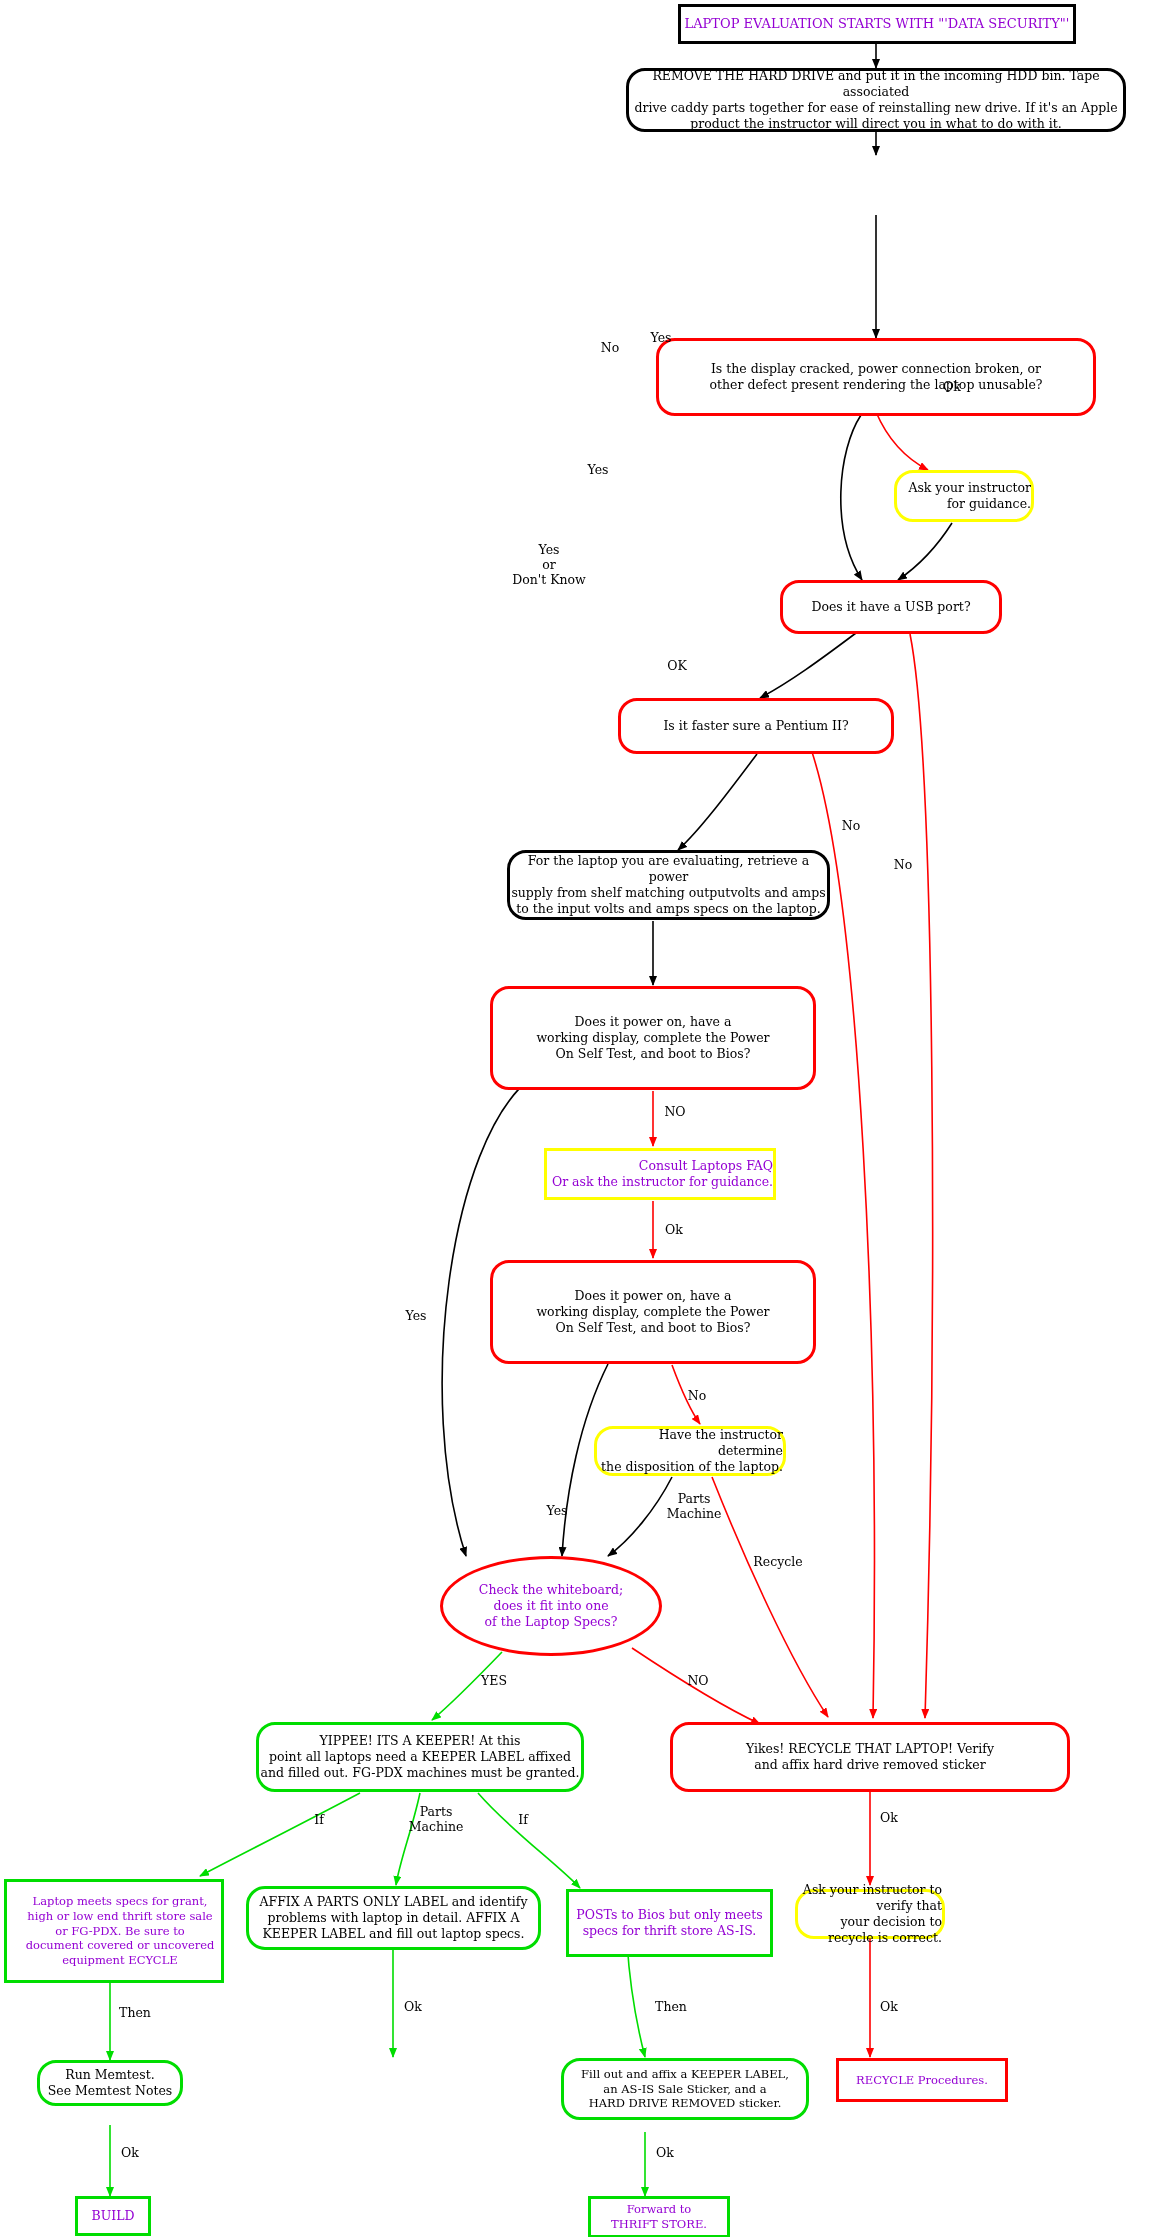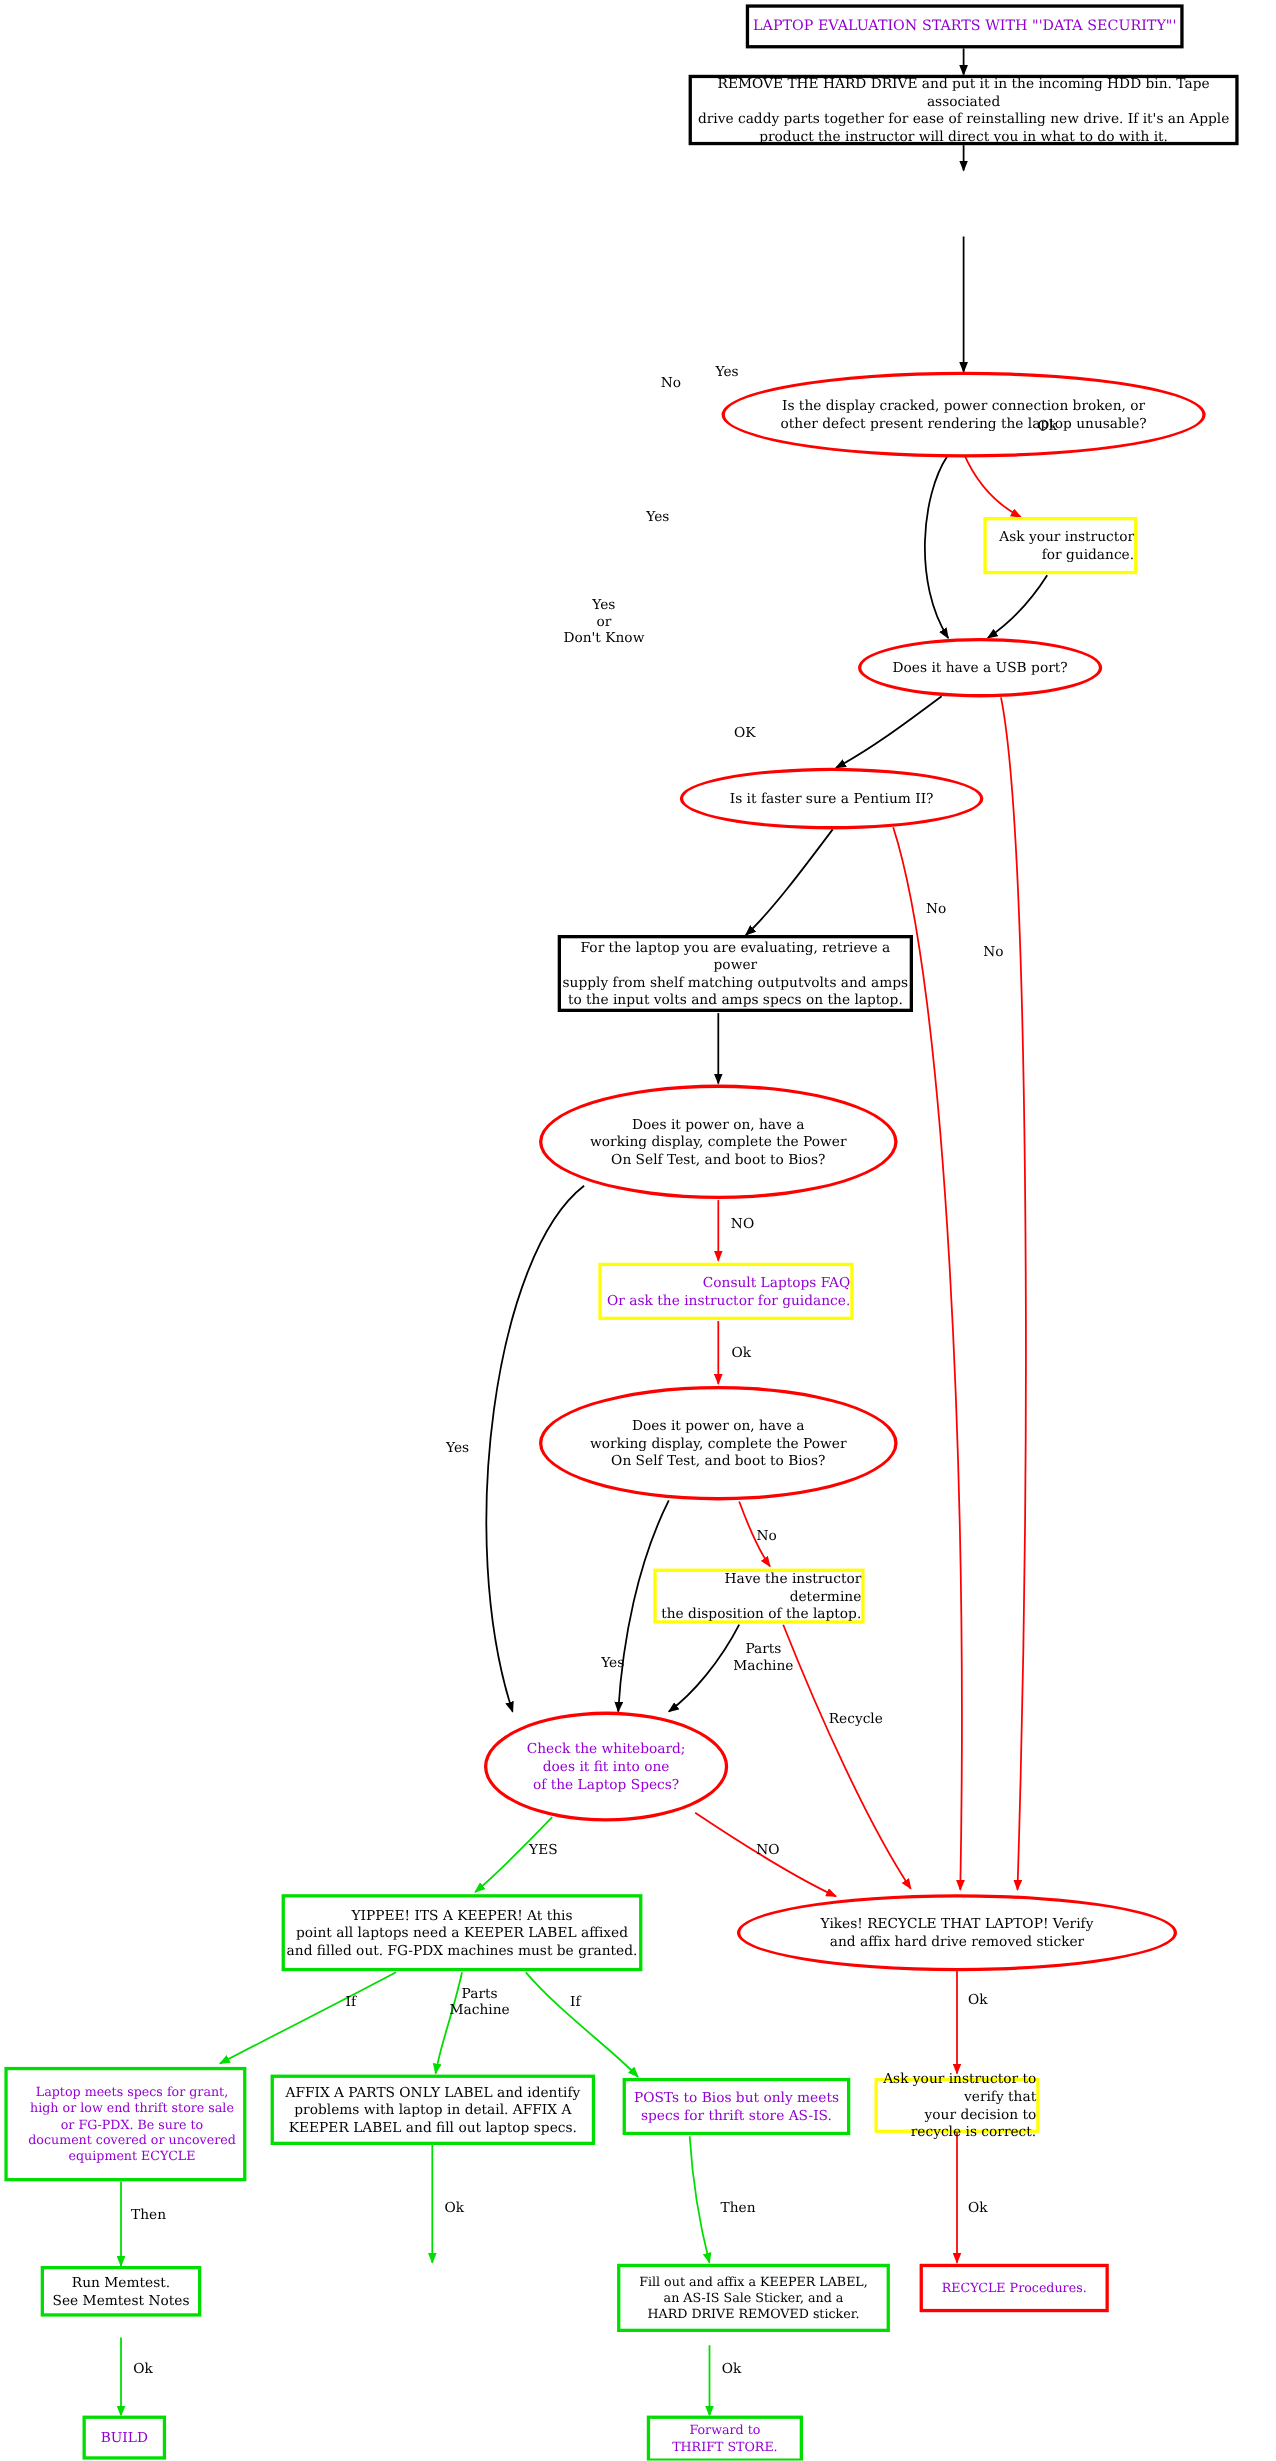--- a/index.html
+++ b/index.html
@@ -10,21 +10,21 @@
   .node .txt{display:block;width:100%;line-height:1.28;white-space:pre-line;}
   
   .rect-black{border:3px solid #000000;}
   .rect-yellow{border:3px solid #ffff00;text-align:right;}
   .rect-green{border:3px solid #00dd00;}
   .rect-red{border:3px solid #ff0000;}
   
   .ellipse{background:transparent;border-radius:50%;}
   .ell-red{border:3px solid #ff0000;background:#fff;}
   
-  .t-black{color:#000000;}
+  .t-black{color:#000000;border-radius:19px;}
   .t-purple{color:#9400d3;}
   .fs13{font-size:13px;}
   .fs12{font-size:12.5px;}
   .fs11{font-size:11.5px;}
   .elabel{position:absolute;font-family:"DejaVu Serif","Liberation Serif",serif;font-size:12.5px;color:#000;white-space:pre-line;text-align:center;line-height:1.2;}
 </style>
 </head>
 <body>
 
 <div id="canvas">
@@ -187,21 +187,21 @@
 document covered or uncovered
 equipment ECYCLE</span>
   </div>
 
   <div class="node rect-green t-black fs12" style="left:246px;top:1886px;width:295px;height:64px;">
     <span class="txt">AFFIX A PARTS ONLY LABEL and identify
 problems with laptop in detail. AFFIX A
 KEEPER LABEL and fill out laptop specs.</span>
   </div>
 
-  <div class="node rect-green t-purple fs12" style="left:566px;top:1889px;width:207px;height:52px;">
+  <div class="node rect-green t-purple fs12" style="left:566px;top:1889px;width:207px;height:68px;">
     <span class="txt">POSTs to Bios but only meets
 specs for thrift store AS-IS.</span>
   </div>
 
   <div class="node rect-yellow t-black fs12" style="left:795px;top:1889px;width:150px;height:50px;">
     <span class="txt">Ask your instructor to verify that
 your decision to recycle is correct.</span>
   </div>
 
   <div class="node rect-green t-black fs12" style="left:37px;top:2060px;width:146px;height:46px;">

